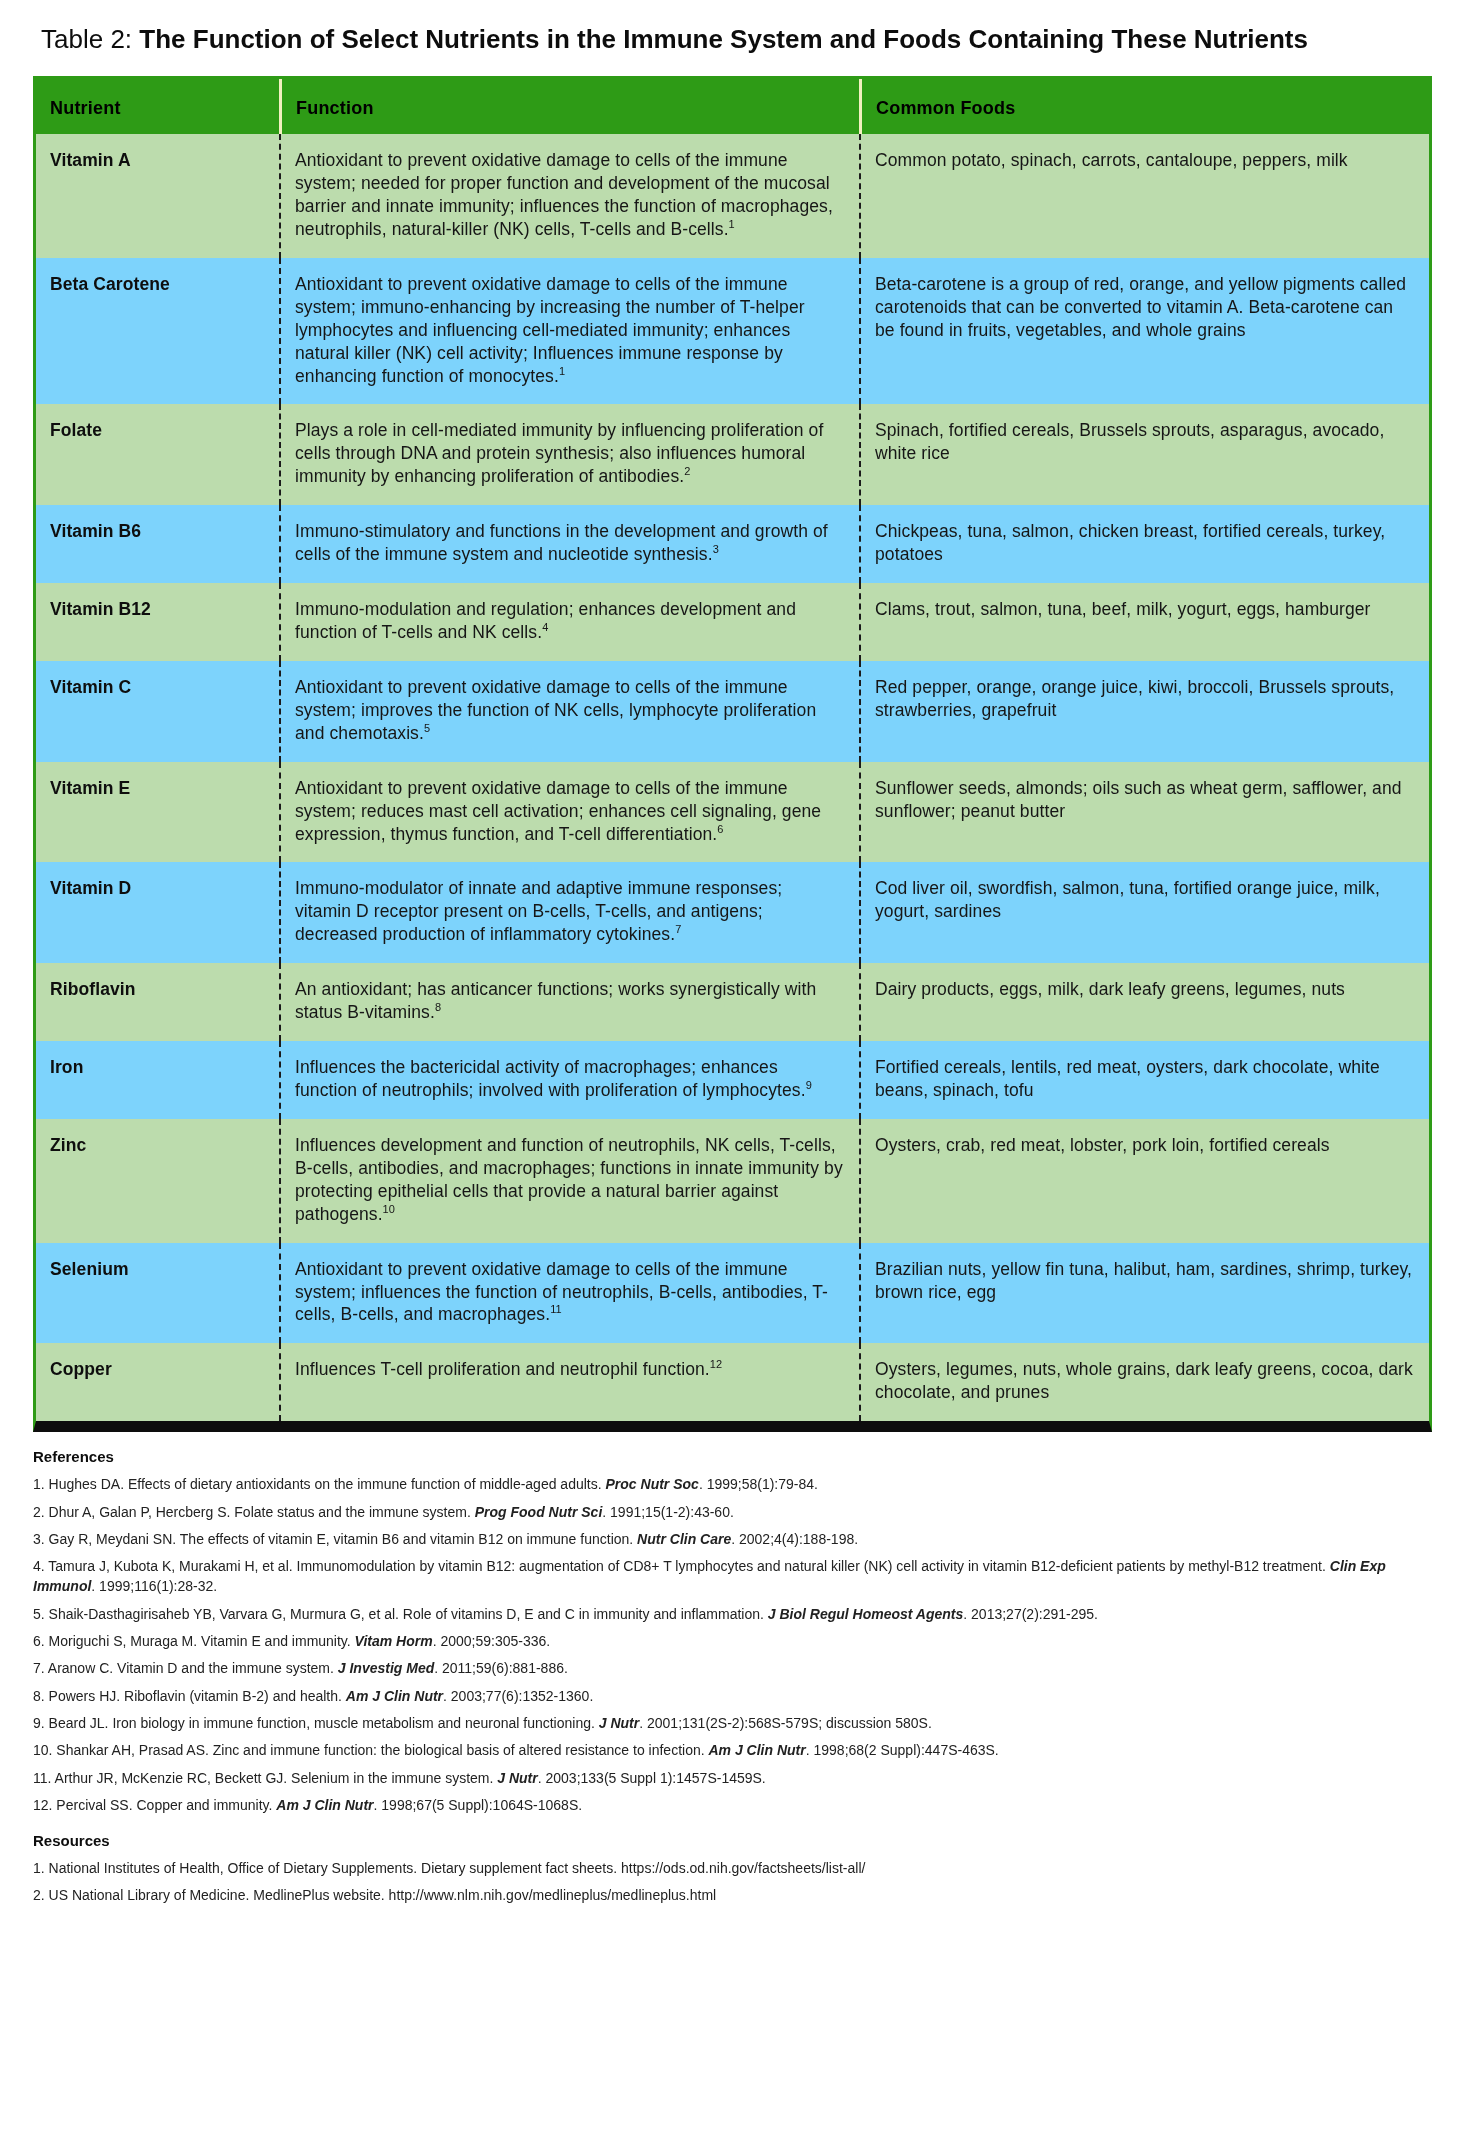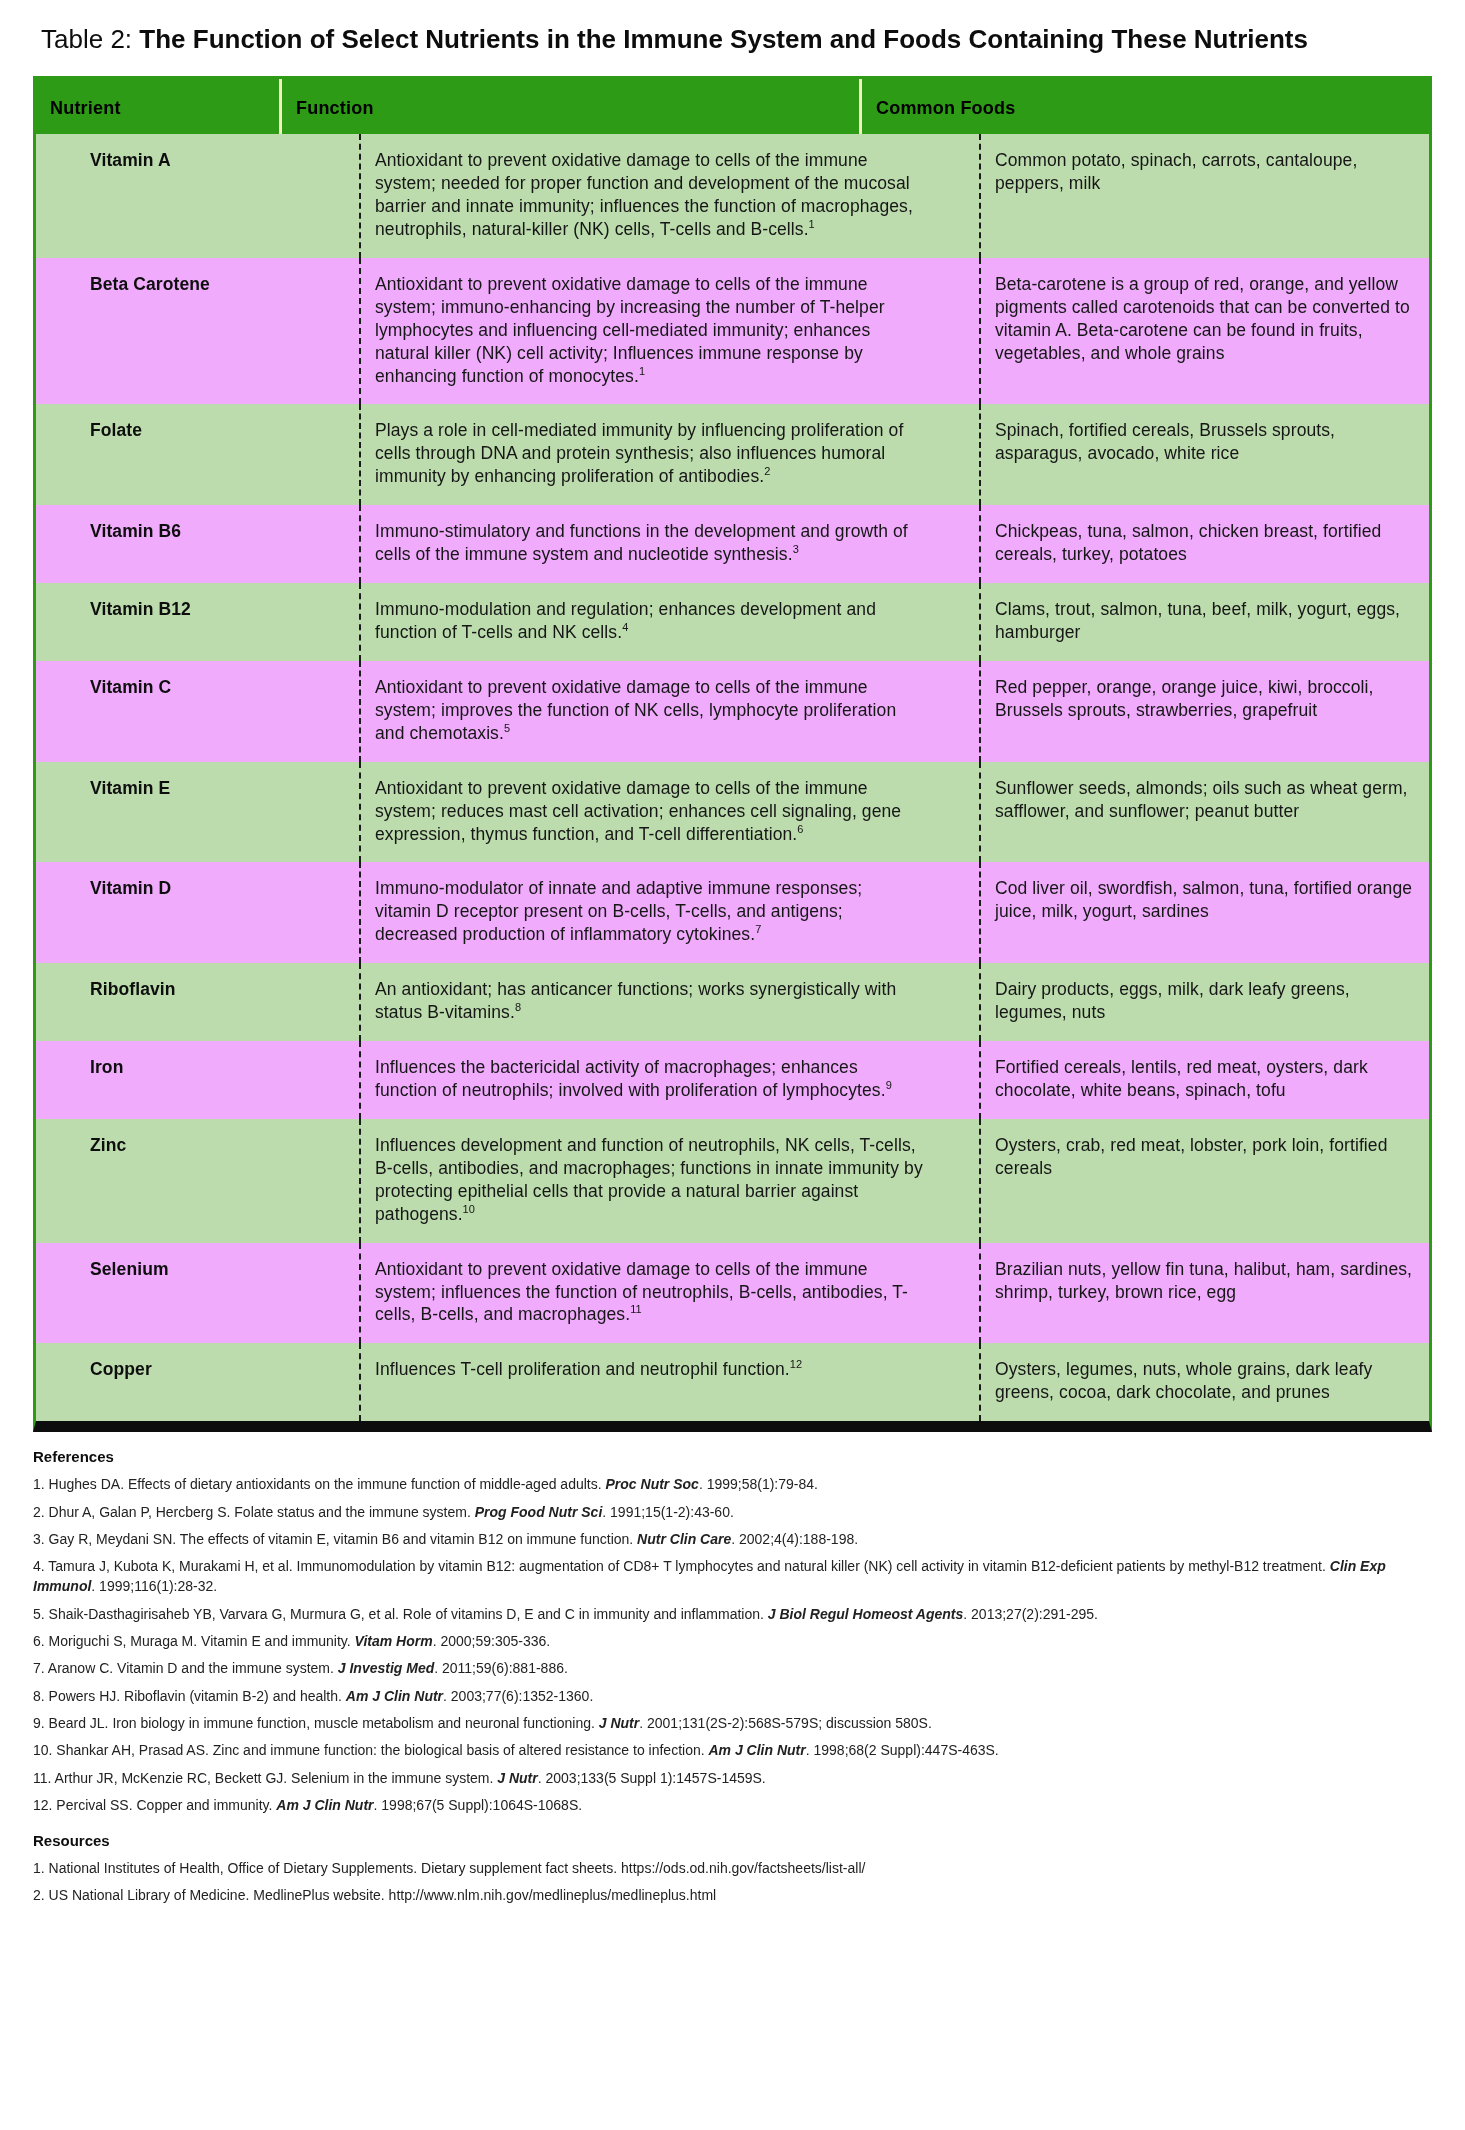--- a/index.html
+++ b/index.html
@@ -14,23 +14,23 @@
   .t-header { display:flex; background:#2e9b16; color:#000000; }
   .th { box-sizing:border-box; padding:19px 14px 15px 14px; font-weight:bold; font-size:18px; letter-spacing:0.2px; }
   .th + .th { border-left:3px solid #f2f0c0; }
 
   .c1 { width:243px; }
   .c2 { width:580px; }
   .c3 { flex:1; }
 
   .row { display:flex; }
   .row.dark  { background:#bcdcad; }
-  .row.light { background:#f0abfc; }
+  .row.light { background:#7dd3fc; }
 
-  .cell { box-sizing:border-box; padding:15px 16px 17px 14px; font-size:17.5px; line-height:1.31; color:#161616; letter-spacing:0.1px;margin-left:40px; }
+  .cell { box-sizing:border-box; padding:15px 16px 17px 14px; font-size:17.5px; line-height:1.31; color:#161616; letter-spacing:0.1px; }
   .nutrient-cell { font-weight:bold; color:#0e0e0e; }
   .function-cell, .foods-cell { border-left:2px dashed #1b1b1b; }
   .cell sup { font-size:11px; line-height:0; }
 
   .section-heading { font-weight:bold; font-size:15px; margin:16px 0 10px 0; color:#0d0d0d; }
   .refs-list p, .res-list p { margin:0 0 7.5px 0; font-size:14px; line-height:1.42; color:#222; }
   .journal { font-weight:bold; font-style:italic; }
   .resources-section .section-heading { }
 </style>
 </head>

